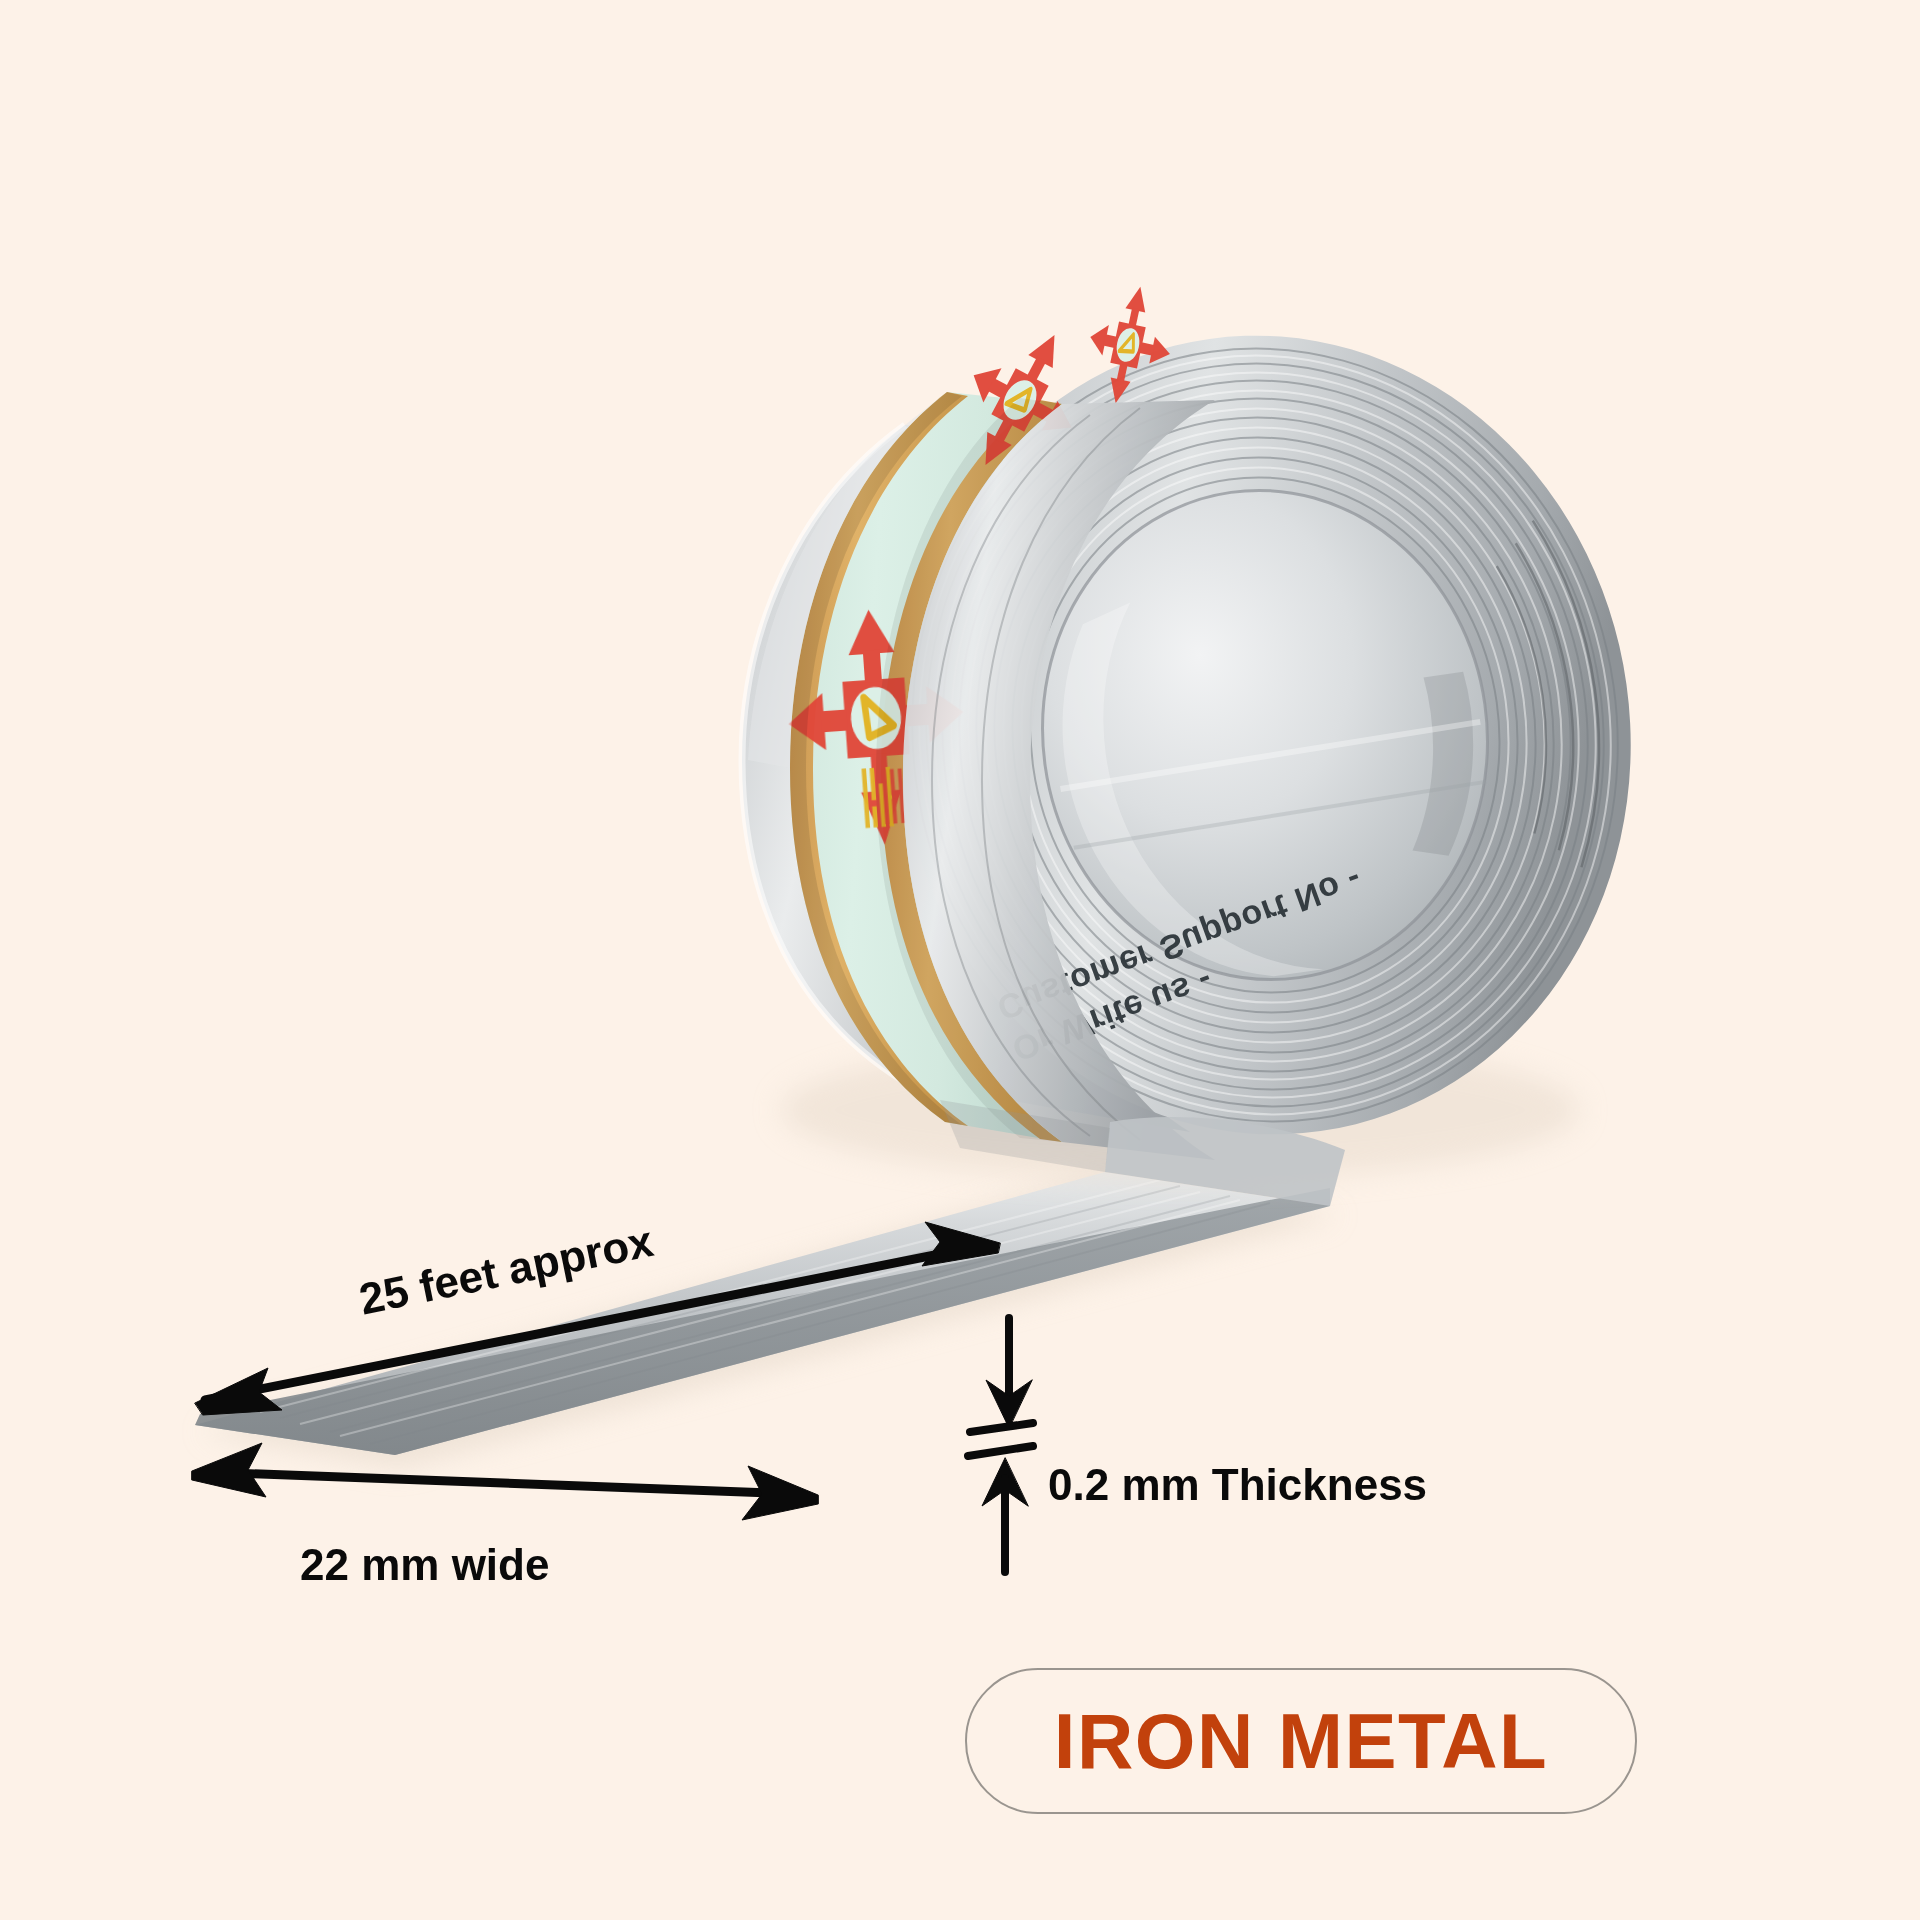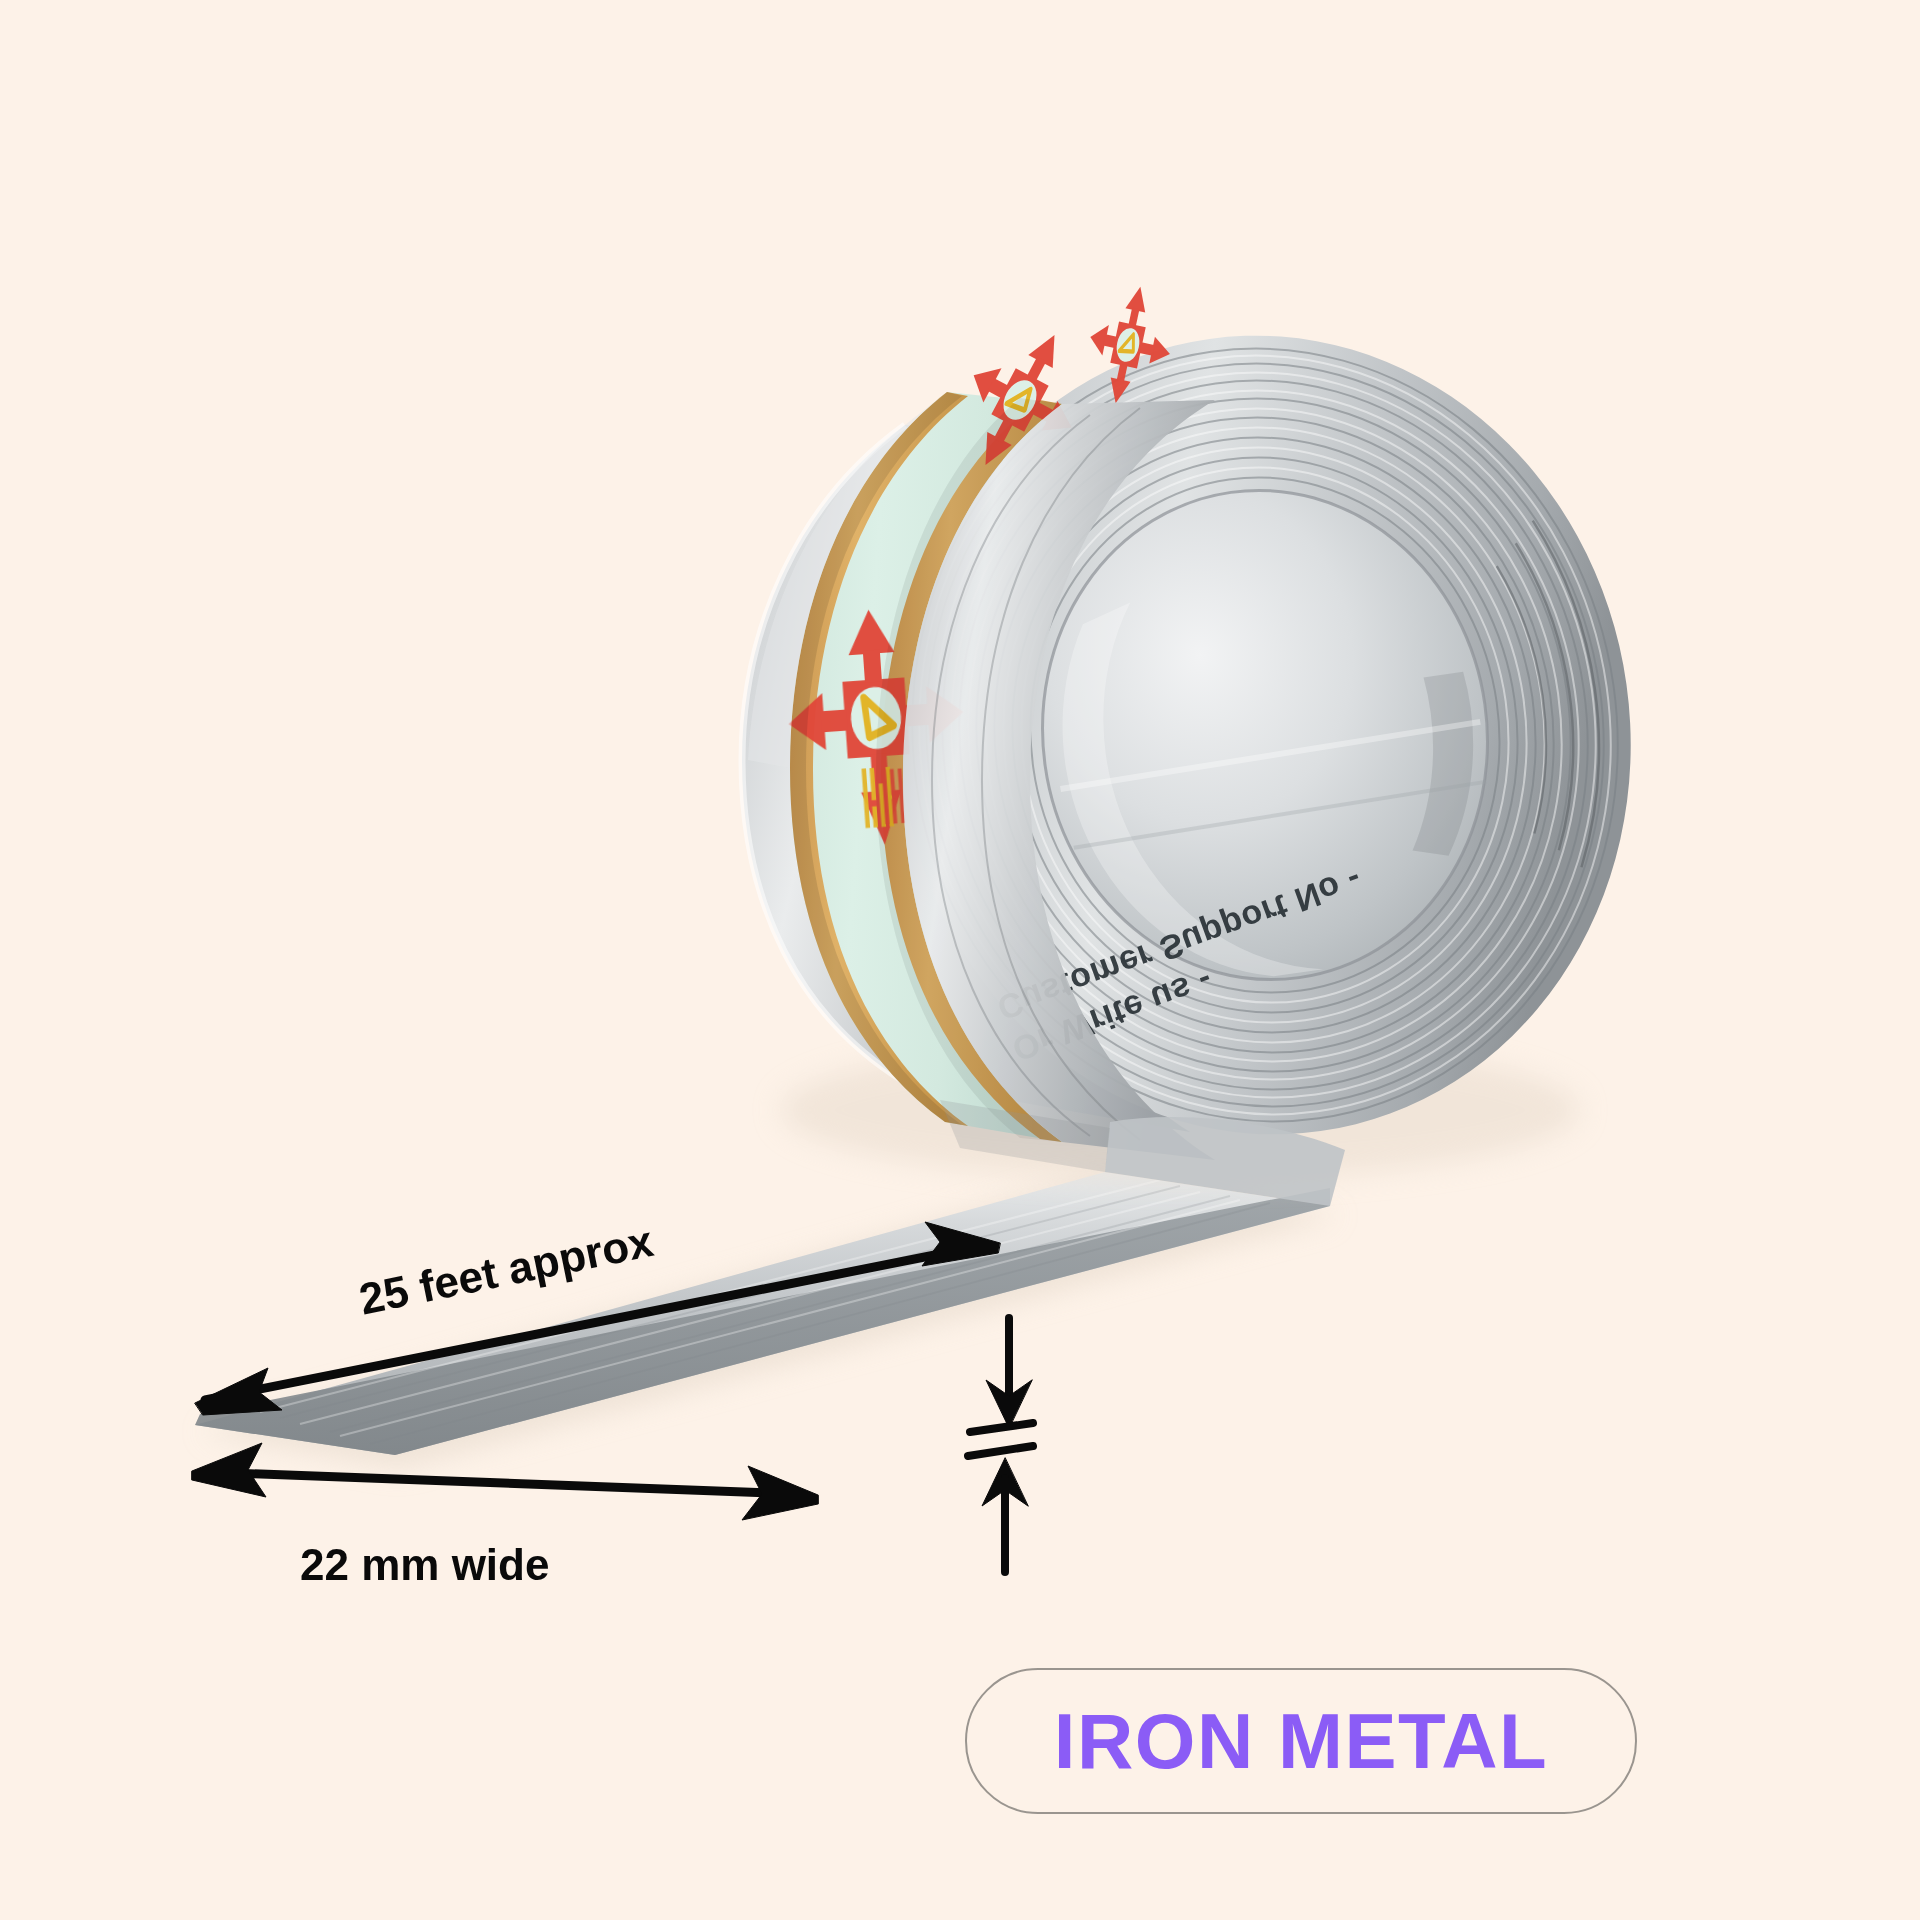--- a/index.html
+++ b/index.html
@@ -21,21 +21,21 @@
     border:2px solid #9a958f;
     border-radius:73px;
     background:transparent;
     display:flex;align-items:center;justify-content:center;
     box-sizing:border-box;
   }
   .badge-text{
     font-size:78px;
     font-weight:700;
     letter-spacing:1.5px;
-    color:#8b5cf6;
+    color:#c2410c;
     font-family:"Liberation Sans", sans-serif;
     white-space:nowrap;
   }
   .dim-label{
     position:absolute;
     font-weight:700;
     color:#0a0a0a;
     white-space:nowrap;
     font-family:"Liberation Sans", sans-serif;
   }
@@ -338,18 +338,19 @@
         <polygon points="1005,1458 982,1506 1005,1490 1028,1506"></polygon>
         <line x1="1005" y1="1478" x2="1005" y2="1572" stroke-width="8"></line>
       </g>
     </g>
   </svg>
 
   <div class="dim-label" id="label-length">25 feet approx</div>
 
   <div class="dim-label" id="label-width">22 mm wide</div>
 
+  <div class="dim-label" id="label-thickness">0.2 mm Thickness</div>
 
   <div class="badge">
     <span class="badge-text">IRON METAL</span>
   </div>
 
 </div>
 
 </body></html>

